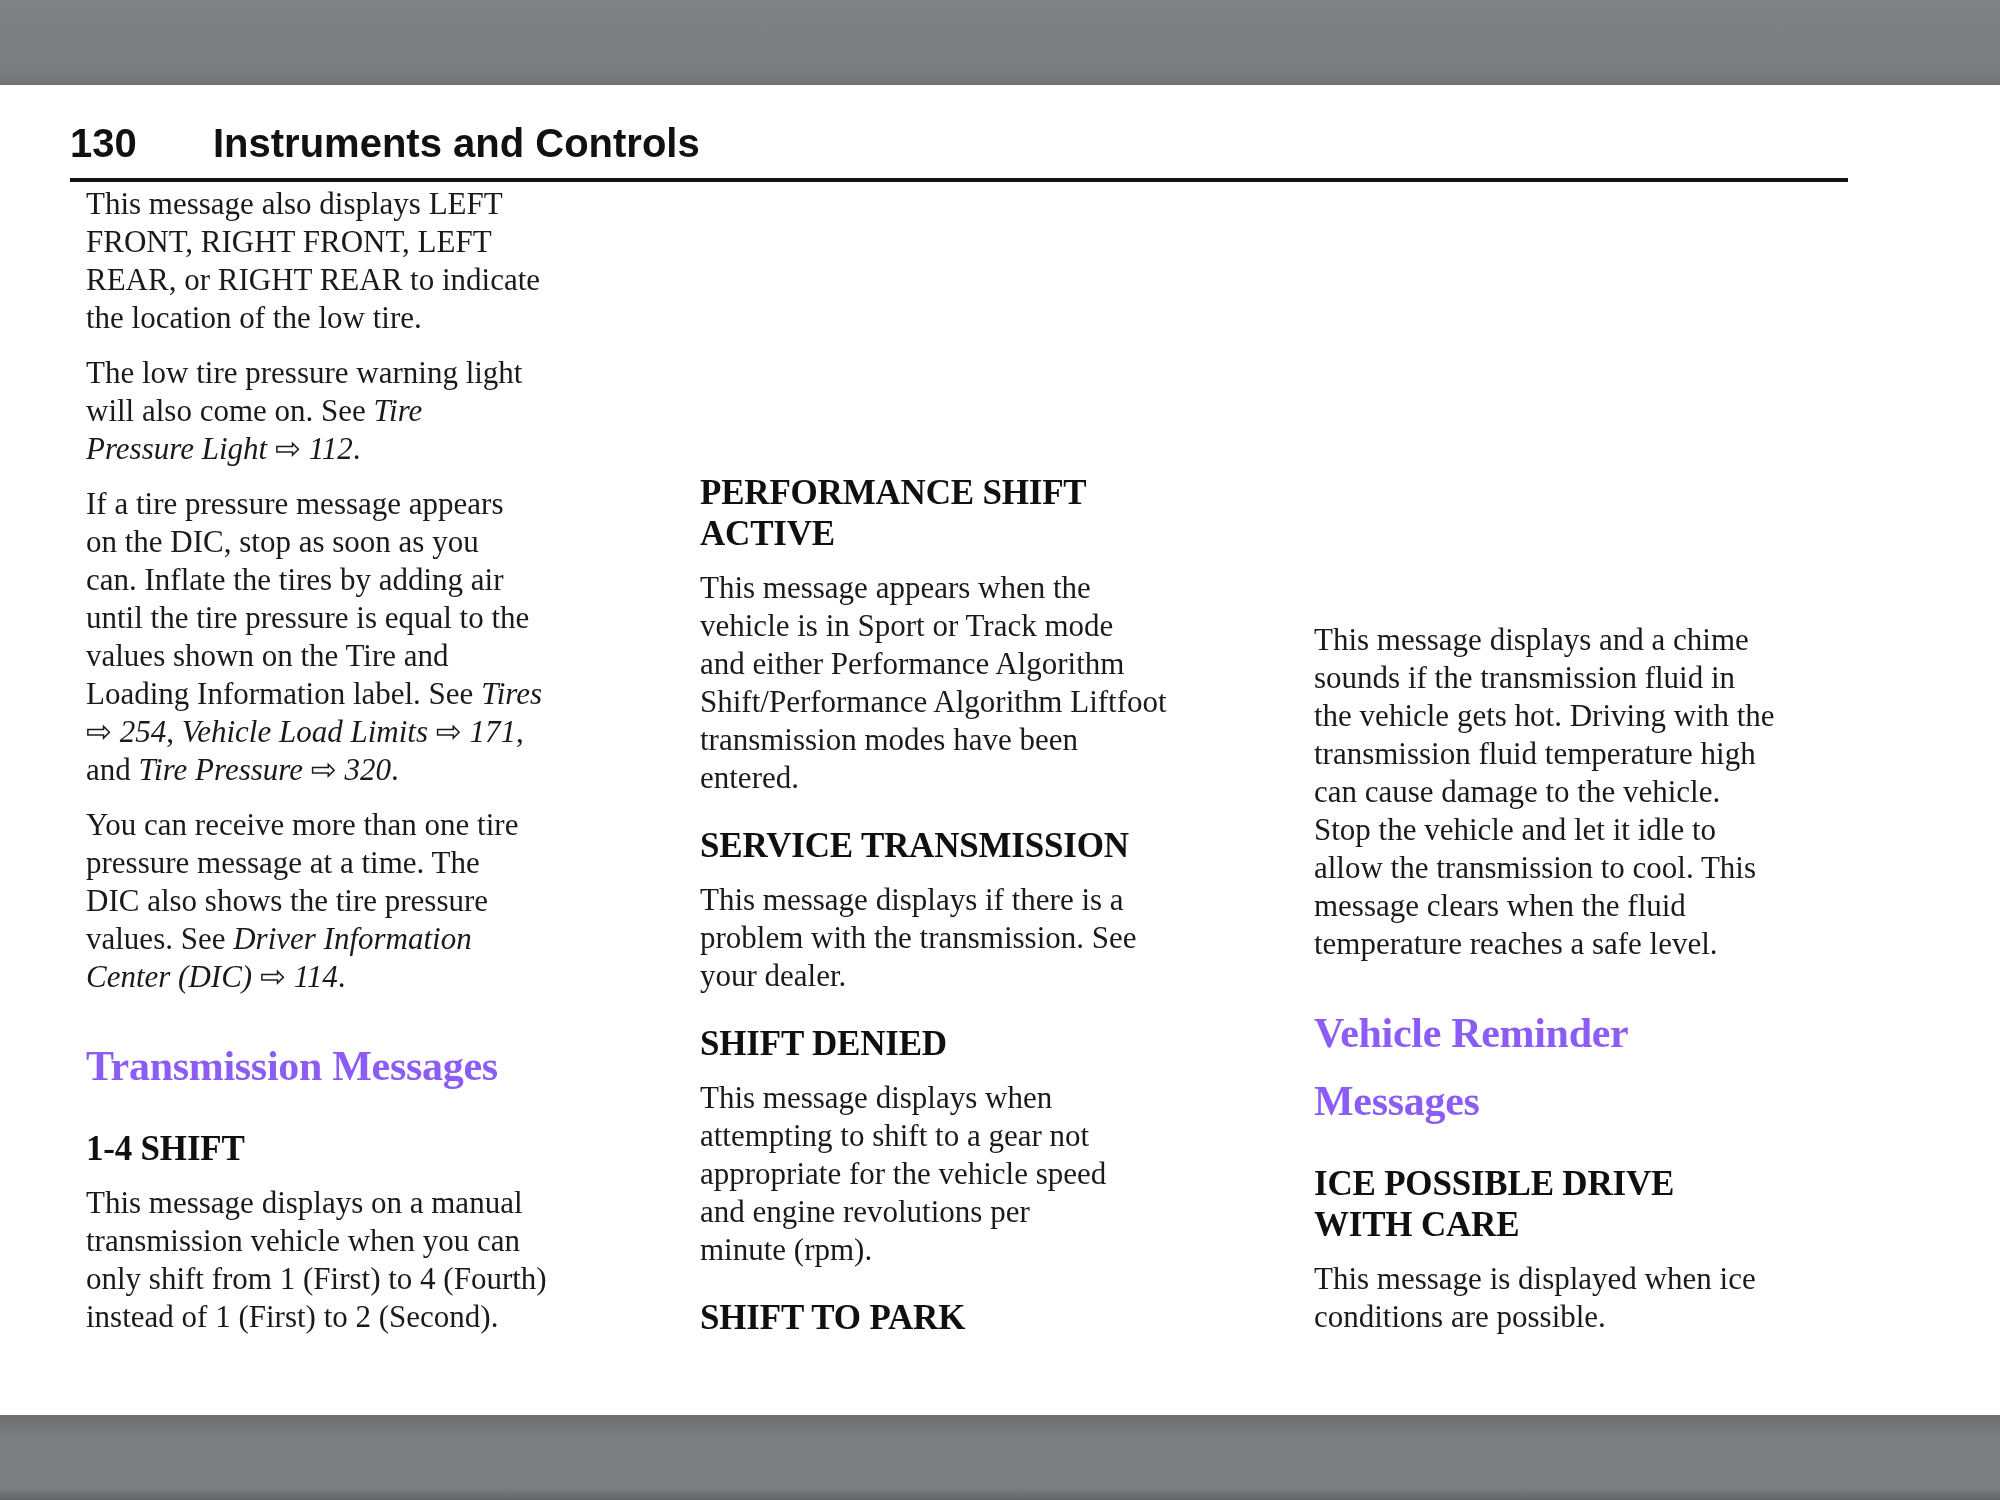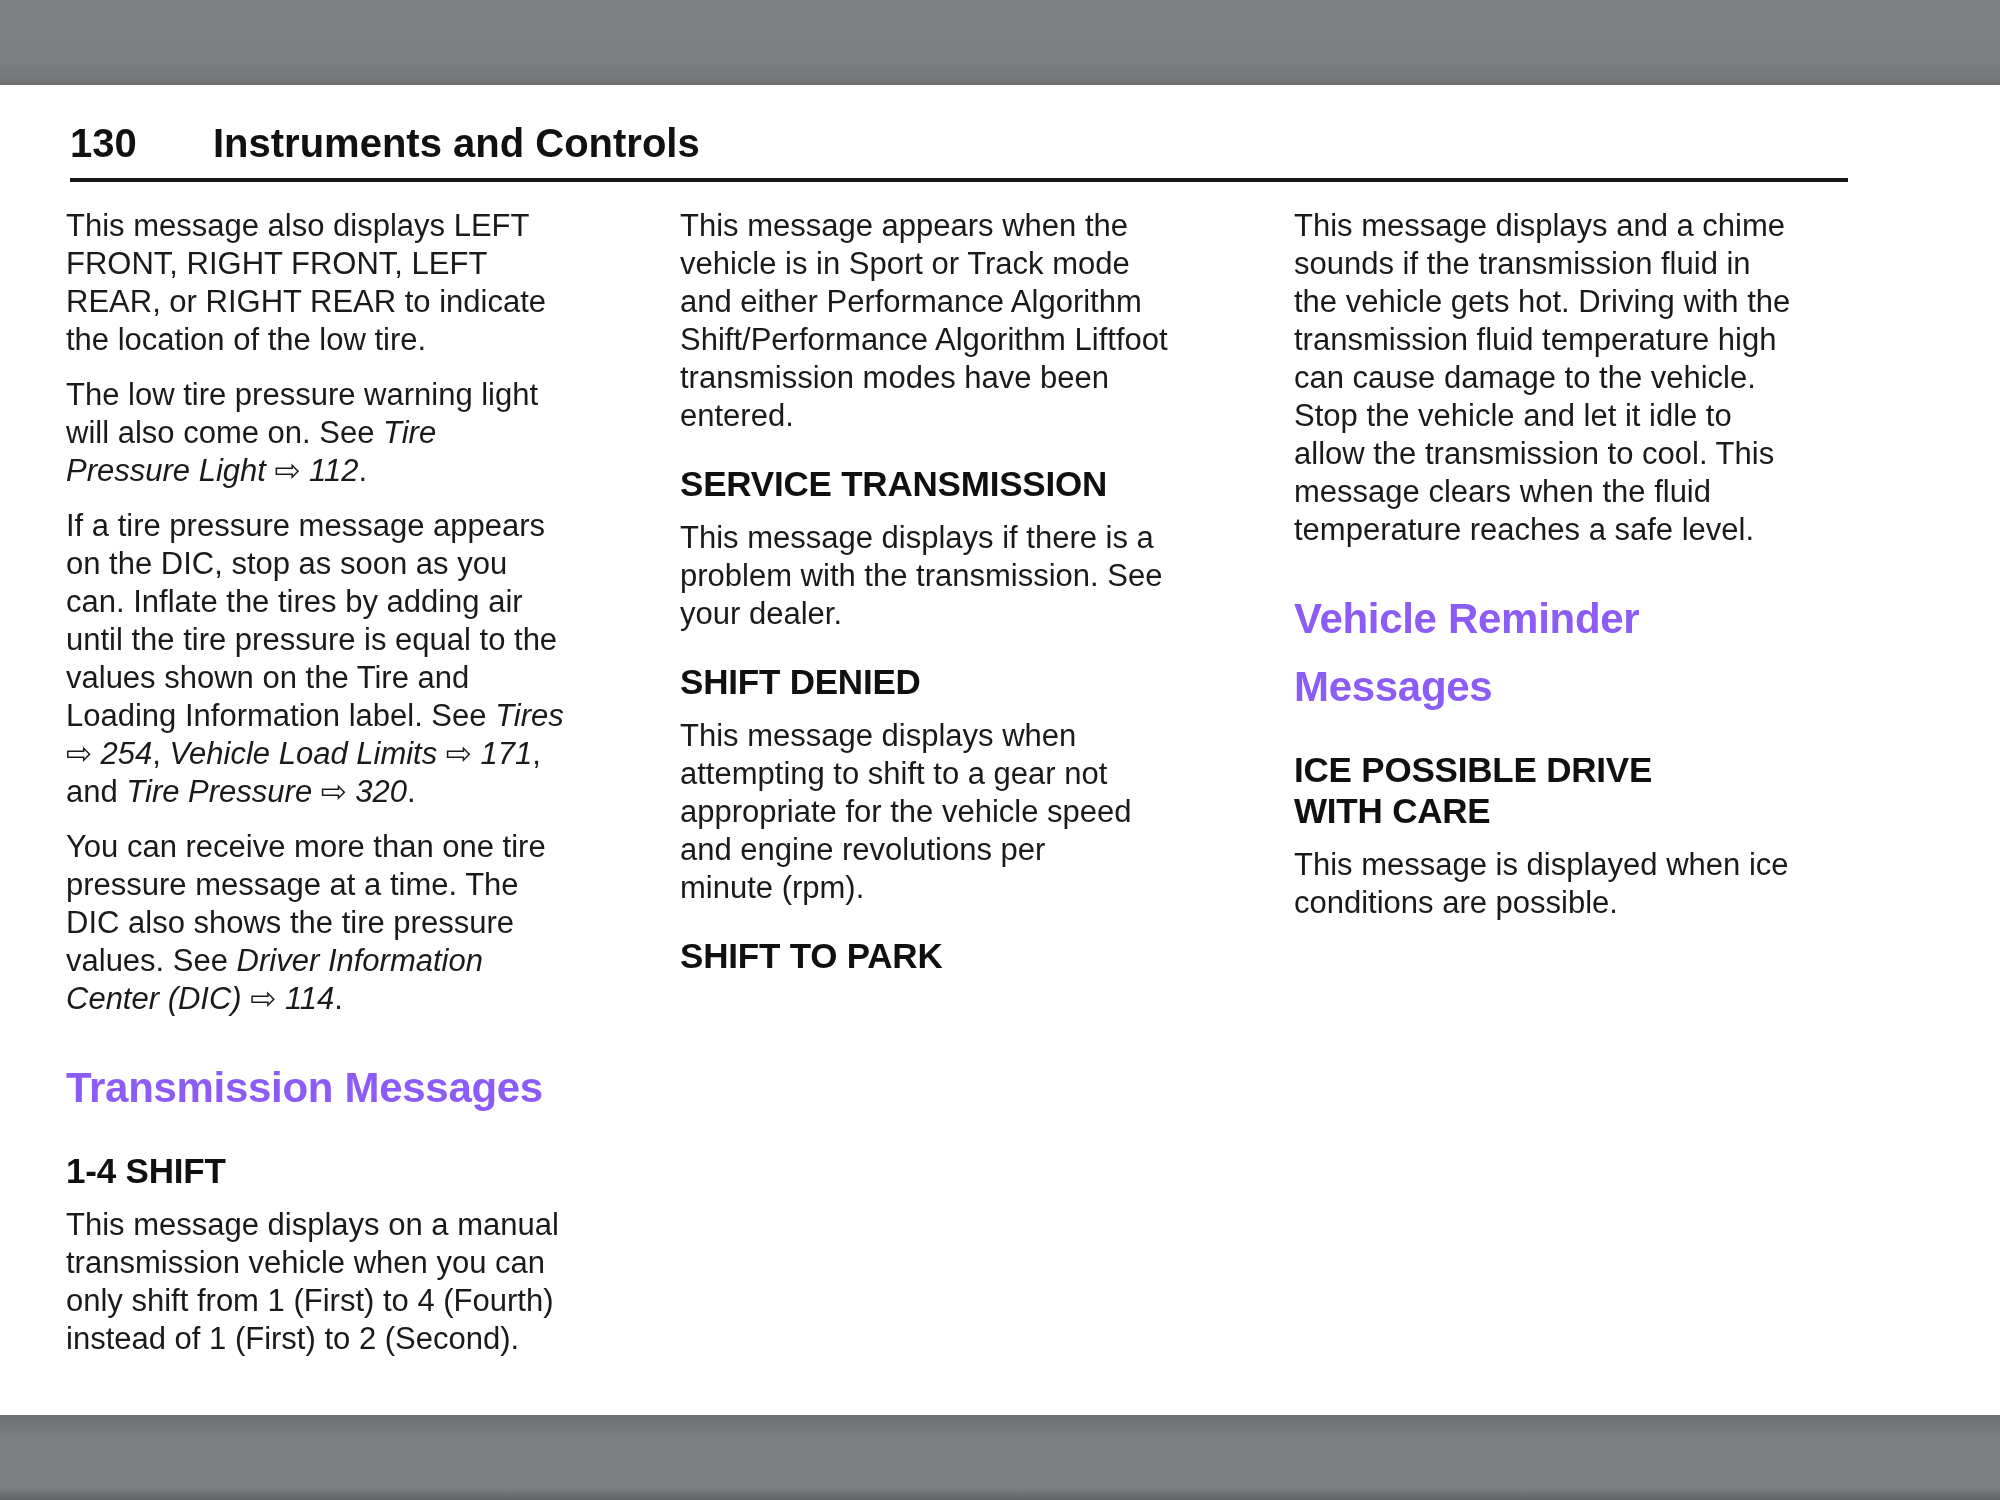--- a/index.html
+++ b/index.html
@@ -52,23 +52,24 @@
     min-width: 143px;
   }
   .hrule {
     margin: 13px 0 0 70px;
     width: 1778px;
     height: 4px;
     background: #151515;
   }
   .cols {
     display: flex;
-    margin: 25px 0 0 66px;
+    margin: 25px 0 0 86px;
     height: 1146px;
-    align-items: flex-start;
+    align-items: flex-end;
+    font-family: Liberation Serif, serif;
   }
   .col {
     width: 553px;
     flex: 0 0 553px;
   }
   .vdiv {
     width: 3px;
     flex: 0 0 3px;
     margin: 0 29px;
     background: #161616;
@@ -141,20 +142,22 @@
 Center (DIC)</span><span> ⇨ </span><span class="it">114</span><span>.</span></div>
           <div class="block h1"><span>Transmission Messages</span></div>
           <div class="block h2"><span>1-4 SHIFT</span></div>
           <div class="block p"><span>This message displays on a manual
 transmission vehicle when you can
 only shift from 1 (First) to 4 (Fourth)
 instead of 1 (First) to 2 (Second).</span></div>
         </div>
       <div class="vdiv"></div>
       <div class="col">
+          <div class="block h2"><span>PERFORMANCE SHIFT
+ACTIVE</span></div>
           <div class="block p"><span>This message appears when the
 vehicle is in Sport or Track mode
 and either Performance Algorithm
 Shift/Performance Algorithm Liftfoot
 transmission modes have been
 entered.</span></div>
           <div class="block h2"><span>SERVICE TRANSMISSION</span></div>
           <div class="block p"><span>This message displays if there is a
 problem with the transmission. See
 your dealer.</span></div>

